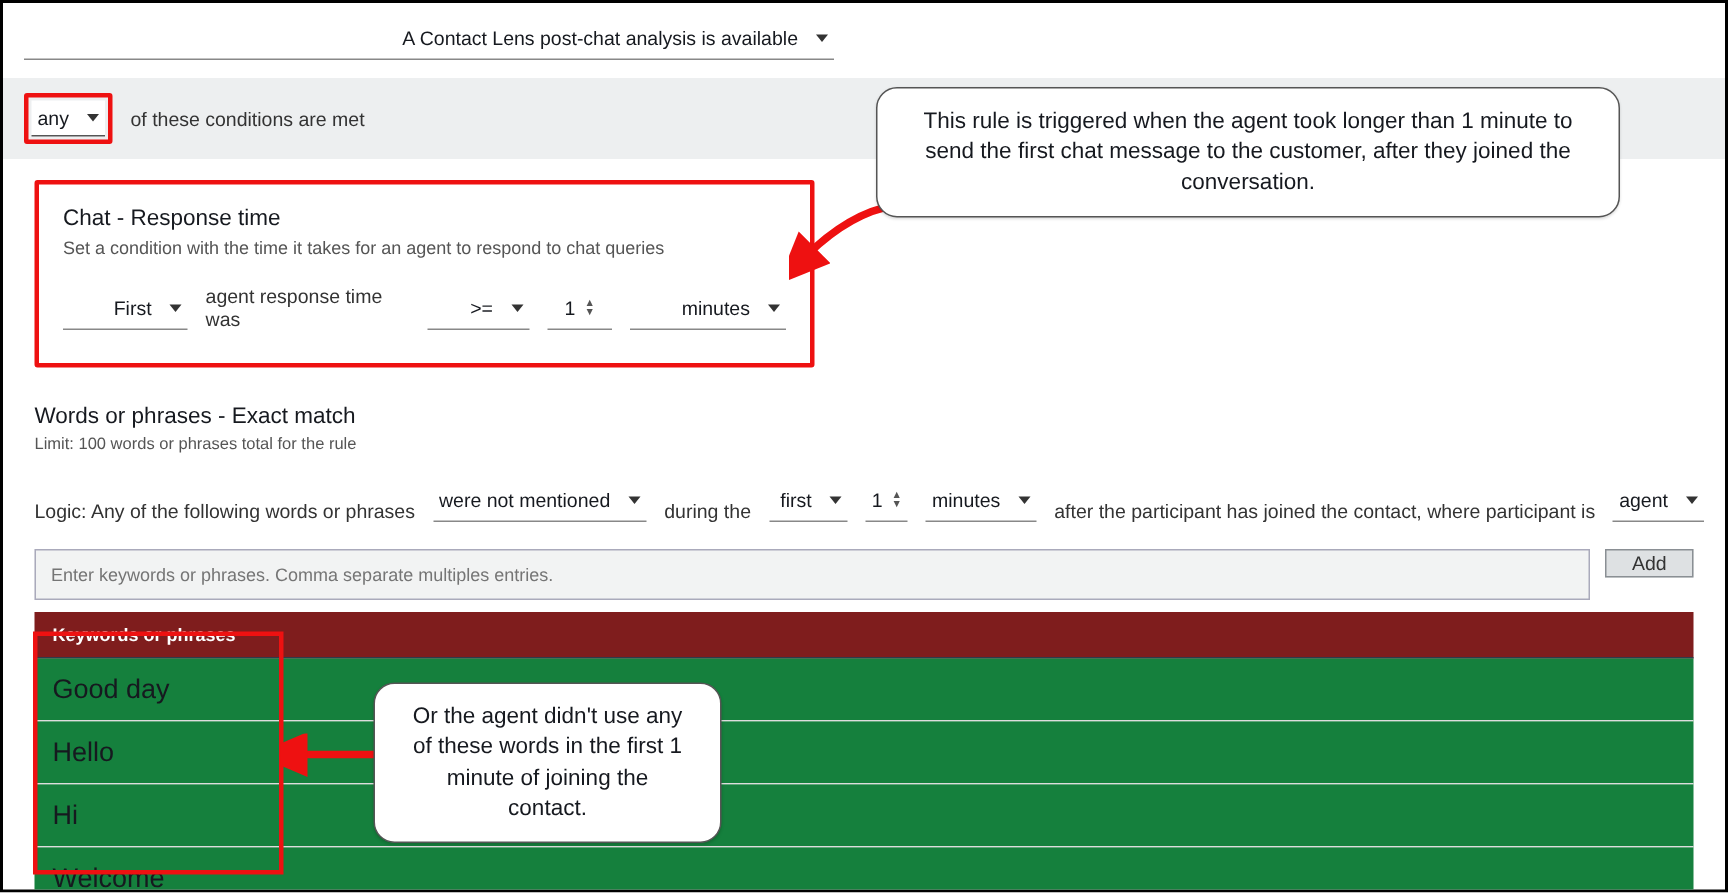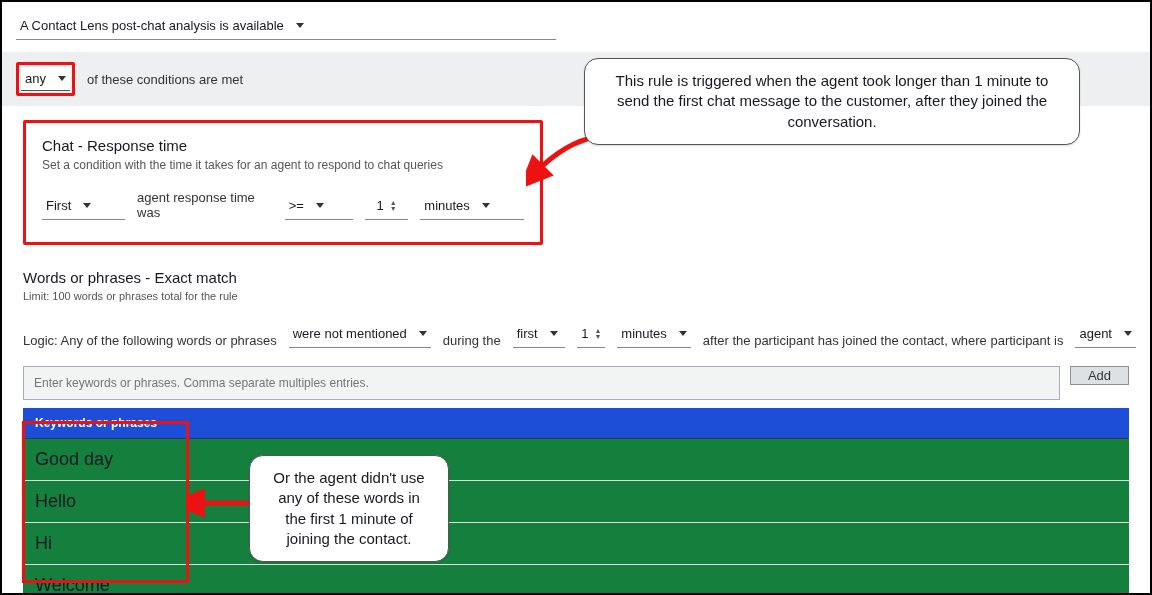--- a/index.html
+++ b/index.html
@@ -10,21 +10,21 @@
   }
   .page {
     width: 1152px; height: 595px;
     border: 2px solid #000;
     position: relative; overflow: hidden; background: #fff;
   }
   .inner { padding: 10px 14px 0 14px; }
   .label-when { font-size: 14px; margin: 2px 0 8px 2px; }
 
   .ctrl {
-    display: inline-flex; align-items: center; justify-content: flex-start;
+    display: inline-flex; align-items: center; justify-content: flex-end;
     border: none; border-bottom: 1px solid #888; height: 28px;
     padding: 0 4px; background: #fff; position: relative; cursor: pointer;
   }
   .ctrl .txt { white-space: nowrap; }
   .caret::after {
     content: ""; display: inline-block; margin-left: 12px;
     border-left: 4px solid transparent; border-right: 4px solid transparent;
     border-top: 5px solid #333;
   }
   .spinner {
@@ -67,41 +67,41 @@
     flex: 1; height: 34px; background: #f2f3f3; border: 1px solid #aab;
     padding: 0 10px; font-size: 12px; color: #6a7379;
   }
   .add-btn {
     width: 59px; background: #dee1e3; border: 1px solid #8a8f94;
     font-size: 13px; color: #333; cursor: pointer;
   }
 
   .kw-table { margin: 8px 7px 0 7px; }
   .kw-head {
-    background: #1d4ed8; color: #fff; font-weight: 700;
+    background: #7f1d1d; color: #fff; font-weight: 700;
     padding: 8px 12px; border-bottom: 1px solid #2e3b4a; font-size: 12px;
   }
   .kw-row {
     border-bottom: 1px solid #ddd; padding: 10px 12px; font-size: 18px;
     background:#15803d;
   }
 
   .hl-table {
     position: absolute; left: 20px; top: 419px; width: 167px; height: 162px;
     border: 3px solid #e11; z-index: 10; pointer-events: none;
   }
 
   .callout {
     position: absolute; background: #fff; border: 1px solid #555;
     border-radius: 14px; padding: 12px 22px; text-align: center;
     font-family: Arial, sans-serif; font-size: 15px; line-height: 1.35;
     box-shadow: 0 1px 2px rgba(0,0,0,.15); z-index: 20;
   }
   .callout.c1 { left: 582px; top: 56px; width: 496px; }
-  .callout.c2 { left: 247px; top: 453px; width: 200px; }
+  .callout.c2 { left: 247px; top: 453px; width: 232px; }
 
   .arrow { position: absolute; z-index: 19; pointer-events: none; }
 
   .static { color: #333; font-size: 13px; }
 </style>
 </head>
 <body>
 
 <div class="page">
   <div class="inner">

